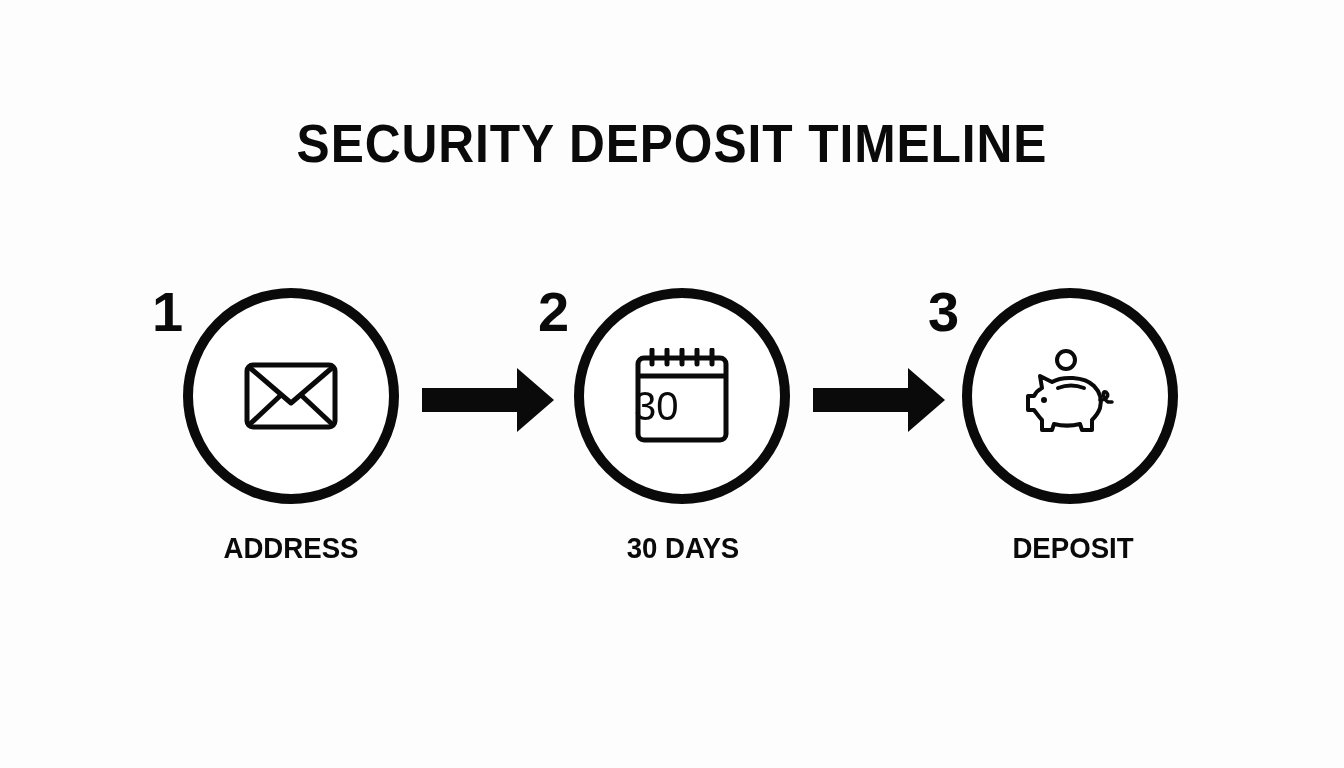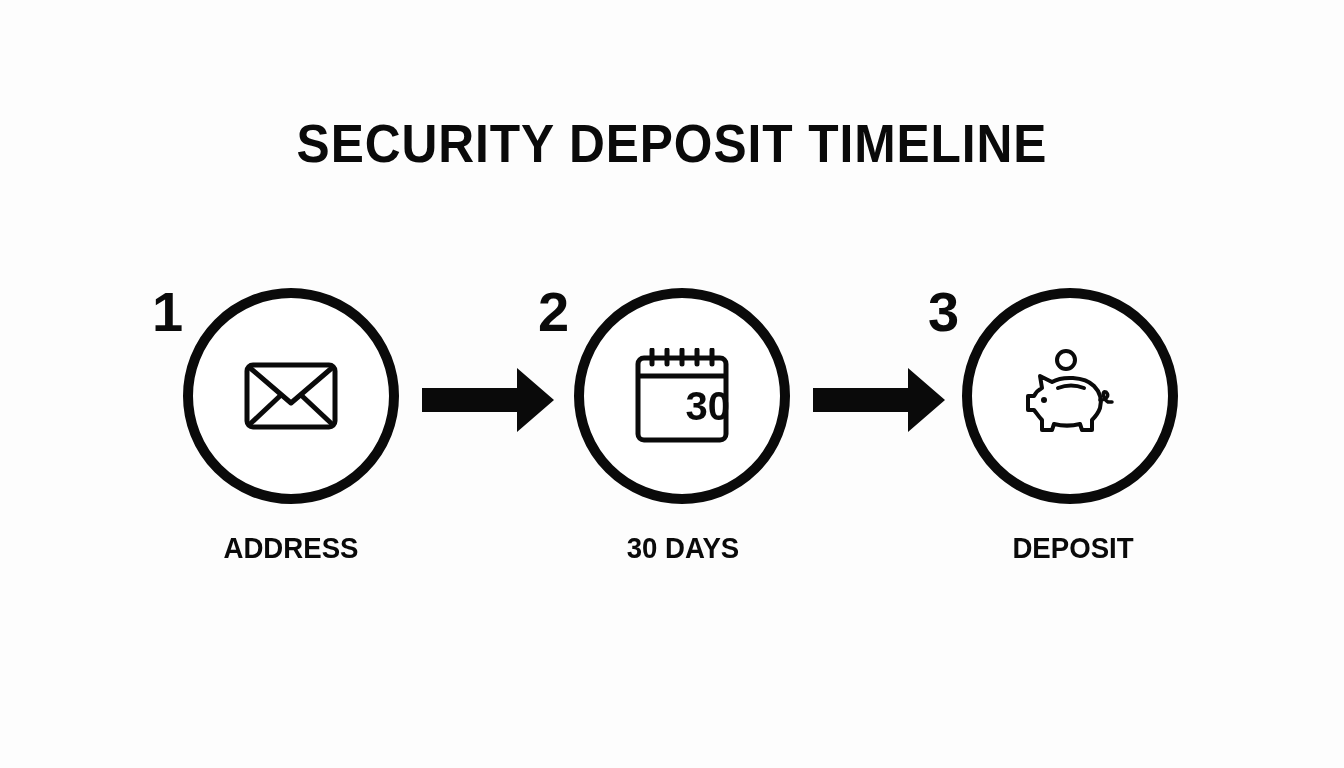--- a/index.html
+++ b/index.html
@@ -25,22 +25,22 @@
     background: #fff;
   }
   .icon { position: absolute; left: 50%; top: 50%; transform: translate(-50%, -50%); }
   .label {
     position: absolute; width: 300px; text-align: center;
     font-size: 30px; font-weight: bold; line-height: 36px;
     transform: scaleX(0.92);
   }
   .arrow { position: absolute; }
   .cal-num {
-    position: absolute; left: 0; width: 100%; top: 28px; text-align: right;
-    font-size: 40px; font-weight: bold; line-height: 44px;
+    position: absolute; left: 0; width: 100%; top: 28px; text-align: left;
+    font-size: 40px; font-weight: normal; line-height: 44px;
   }
 </style>
 </head>
 <body>
 
 <div class="title">SECURITY DEPOSIT TIMELINE</div>
 
 <div class="step-num" style="left:152px; top:284px;">1</div>
 <div class="circle" style="left:183px; top:288px;">
   <svg class="icon" width="96" height="70" viewBox="0 0 96 70">

